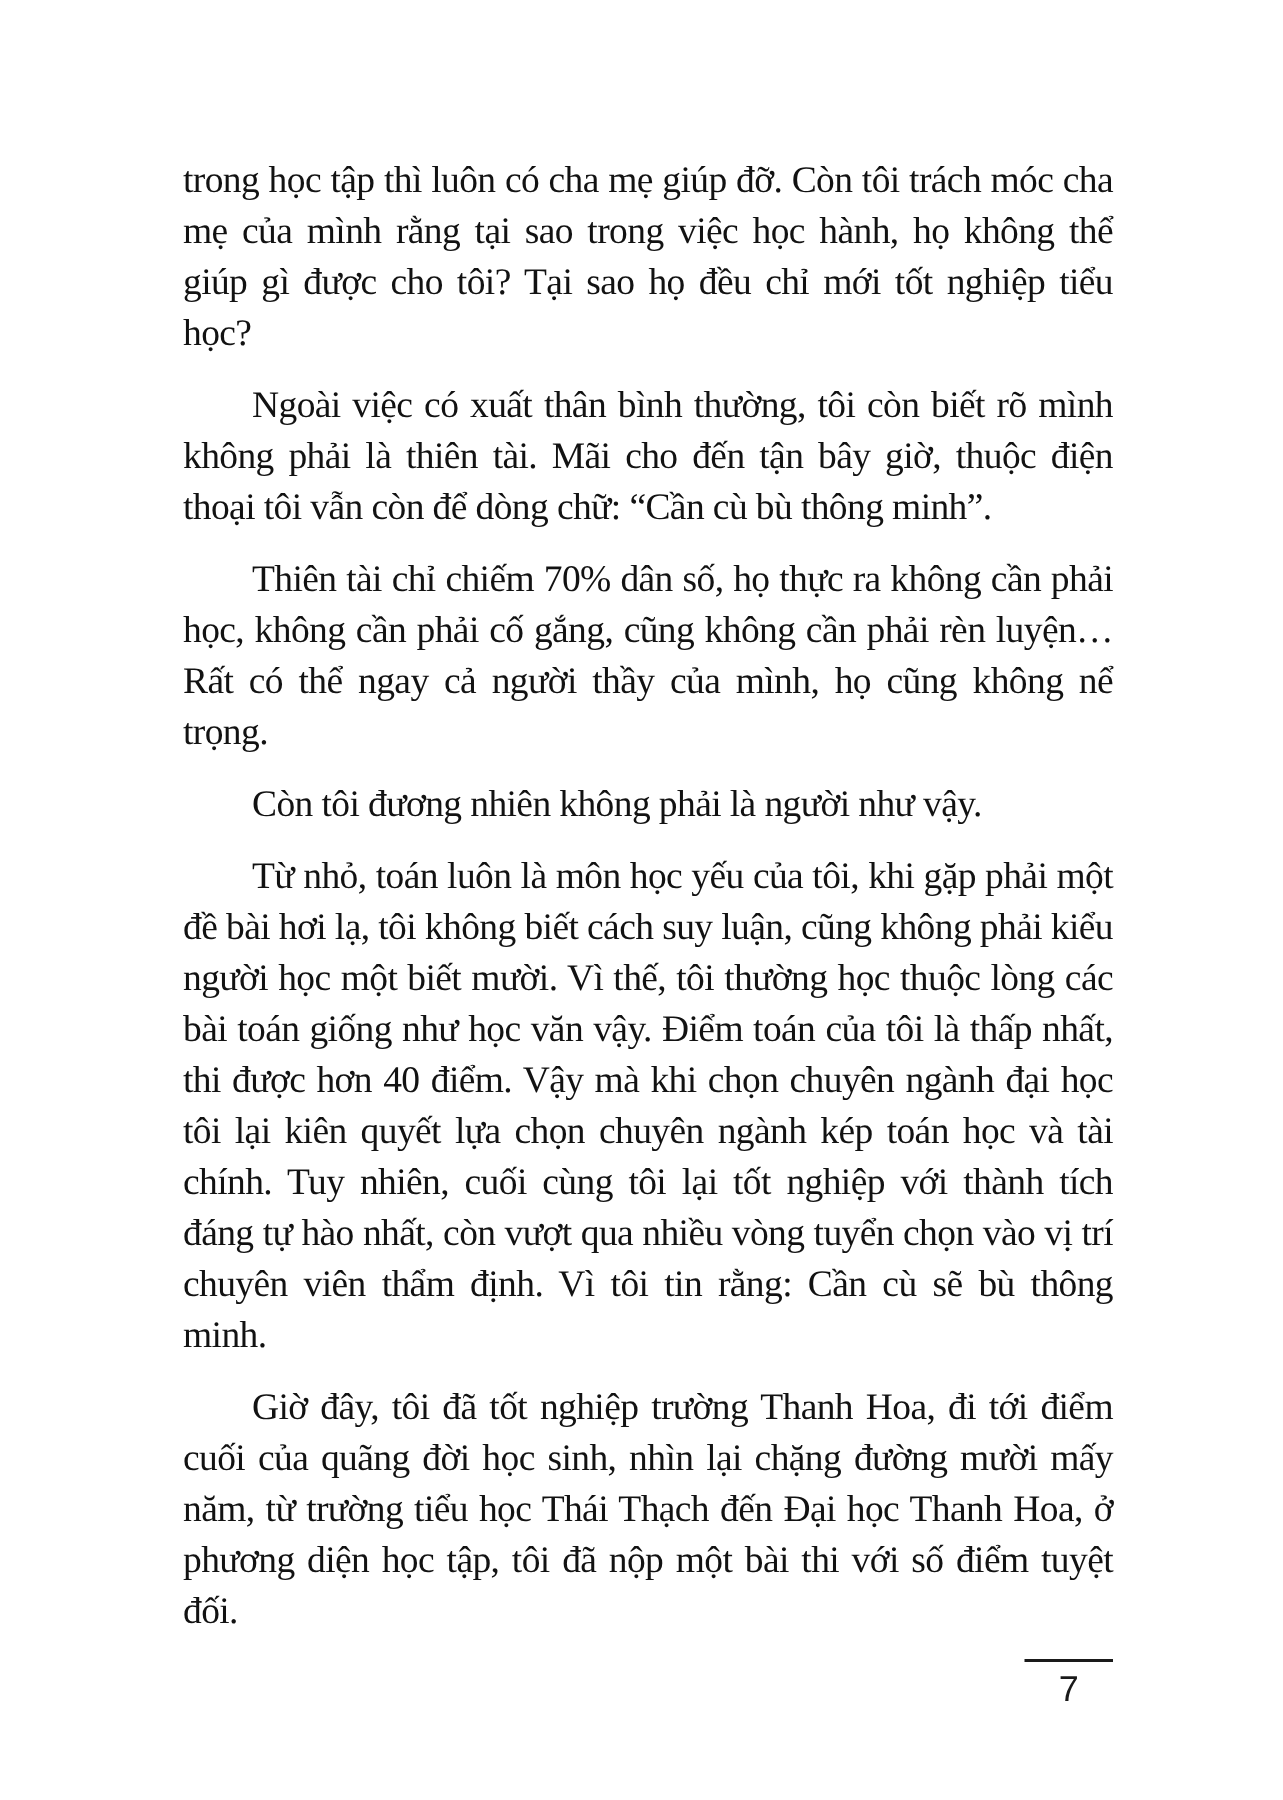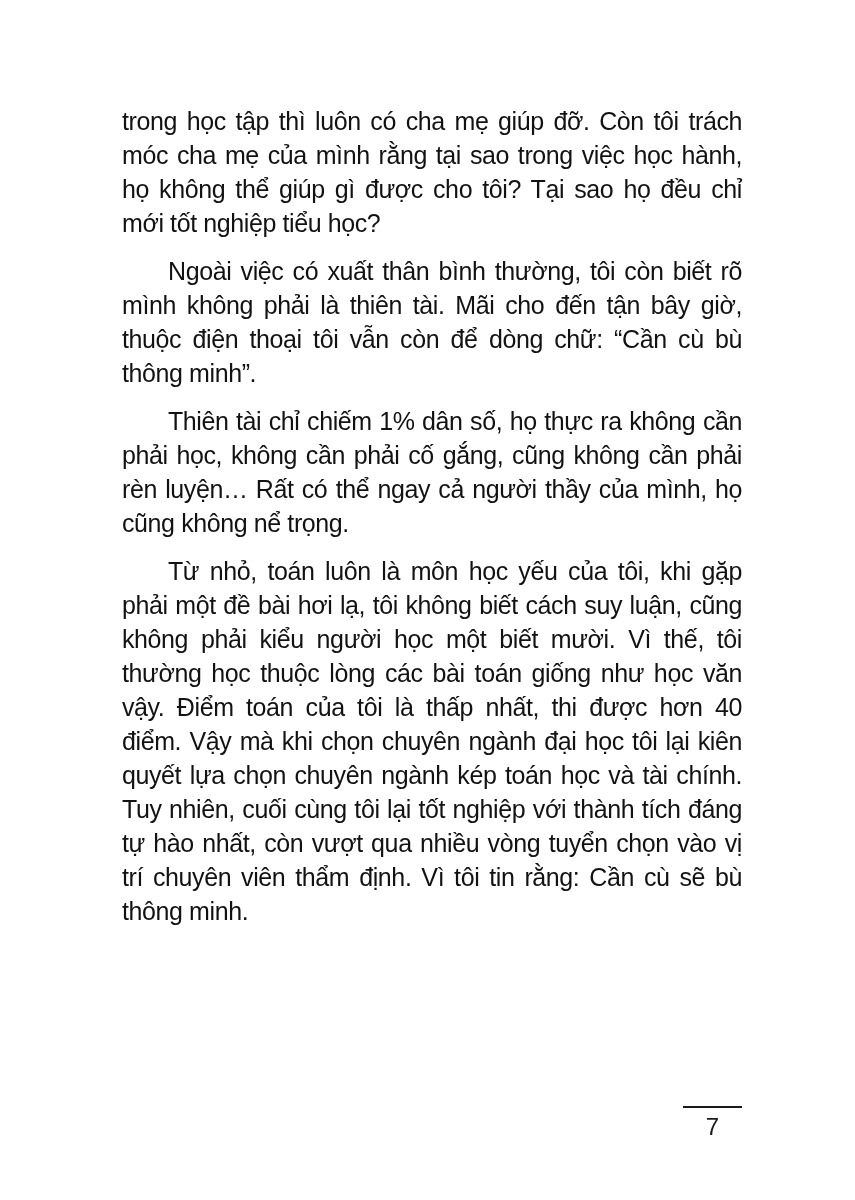--- a/index.html
+++ b/index.html
@@ -12,21 +12,21 @@
     width: 855px;
     height: 1200px;
     background: #ffffff;
     overflow: hidden;
   }
   .text-block {
     position: absolute;
     left: 122px;
     top: 104px;
     width: 620px;
-    font-family: Liberation Sans, sans-serif;
+    font-family: Liberation Serif, serif;
     font-size: 25px;
     line-height: 34px;
     letter-spacing: -0.4px;
     color: #121212;
     text-align: justify;
   }
   .text-block p {
     margin: 0 0 14px 0;
   }
   .text-block p.ind {
@@ -52,21 +52,23 @@
     color: #1a1a1a;
   }
 </style>
 </head>
 <body>
 
 <div class="page">
   <div class="text-block">
     <p>trong học tập thì luôn có cha mẹ giúp đỡ. Còn tôi trách móc cha mẹ của mình rằng tại sao trong việc học hành, họ không thể giúp gì được cho tôi? Tại sao họ đều chỉ mới tốt nghiệp tiểu học?</p>
     <p class="ind">Ngoài việc có xuất thân bình thường, tôi còn biết rõ mình không phải là thiên tài. Mãi cho đến tận bây giờ, thuộc điện thoại tôi vẫn còn để dòng chữ: “Cần cù bù thông minh”.</p>
-    <p class="ind">Thiên tài chỉ chiếm 1% dân số, họ thực ra không cần phải học, không cần phải cố gắng, cũng không cần phải rèn luyện… Rất có thể ngay cả người thầy của mình, họ cũng không nể trọng.</p>
+    <p class="ind">Thiên tài chỉ chiếm 70% dân số, họ thực ra không cần phải học, không cần phải cố gắng, cũng không cần phải rèn luyện… Rất có thể ngay cả người thầy của mình, họ cũng không nể trọng.</p>
+    <p class="ind">Còn tôi đương nhiên không phải là người như vậy.</p>
     <p class="ind">Từ nhỏ, toán luôn là môn học yếu của tôi, khi gặp phải một đề bài hơi lạ, tôi không biết cách suy luận, cũng không phải kiểu người học một biết mười. Vì thế, tôi thường học thuộc lòng các bài toán giống như học văn vậy. Điểm toán của tôi là thấp nhất, thi được hơn 40 điểm. Vậy mà khi chọn chuyên ngành đại học tôi lại kiên quyết lựa chọn chuyên ngành kép toán học và tài chính. Tuy nhiên, cuối cùng tôi lại tốt nghiệp với thành tích đáng tự hào nhất, còn vượt qua nhiều vòng tuyển chọn vào vị trí chuyên viên thẩm định. Vì tôi tin rằng: Cần cù sẽ bù thông minh.</p>
+    <p class="ind">Giờ đây, tôi đã tốt nghiệp trường Thanh Hoa, đi tới điểm cuối của quãng đời học sinh, nhìn lại chặng đường mười mấy năm, từ trường tiểu học Thái Thạch đến Đại học Thanh Hoa, ở phương diện học tập, tôi đã nộp một bài thi với số điểm tuyệt đối.</p>
   </div>
 
   <div class="footer">
     <div class="rule"></div>
     <div class="pnum">7</div>
   </div>
 </div>
 
 </body></html>

